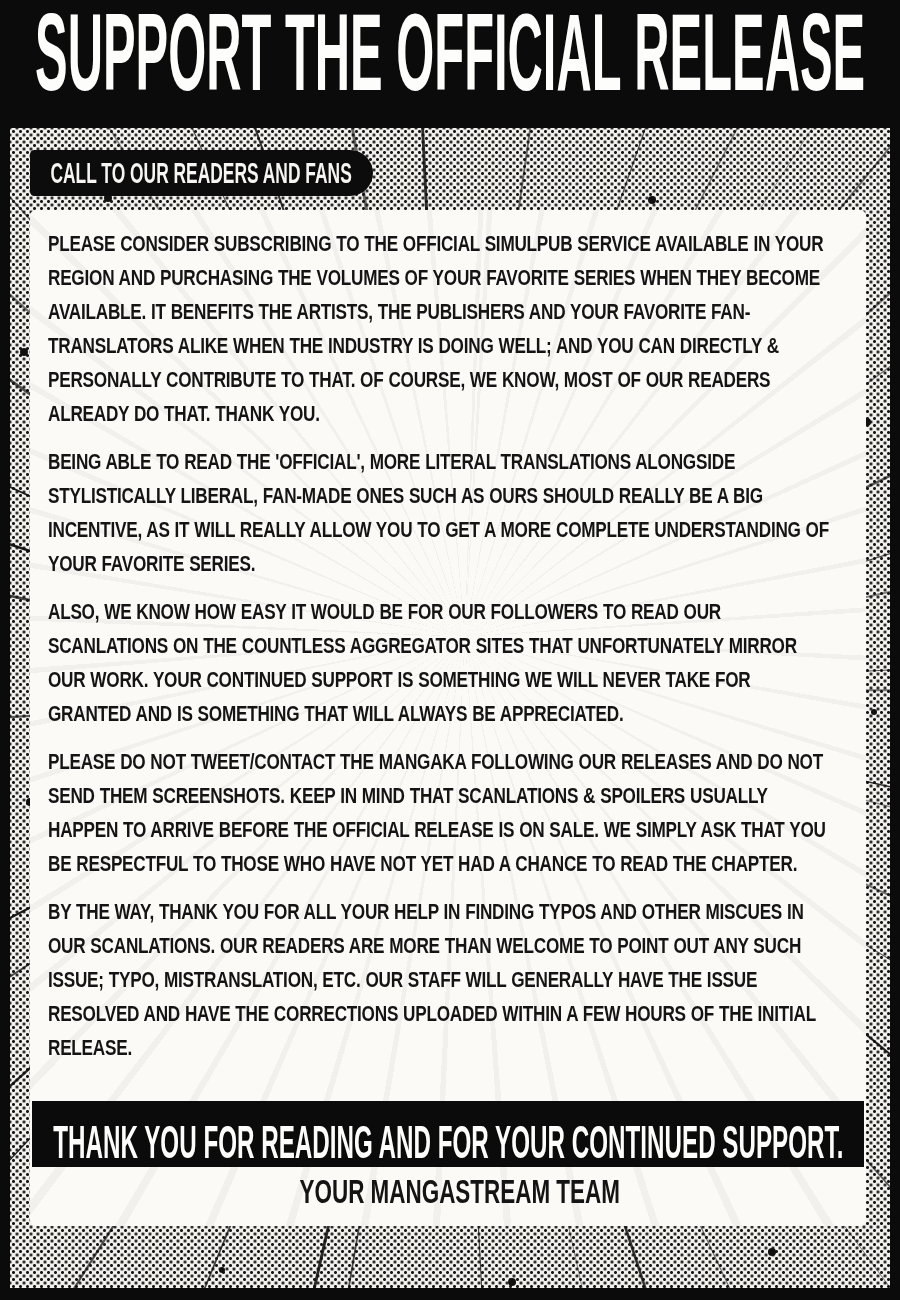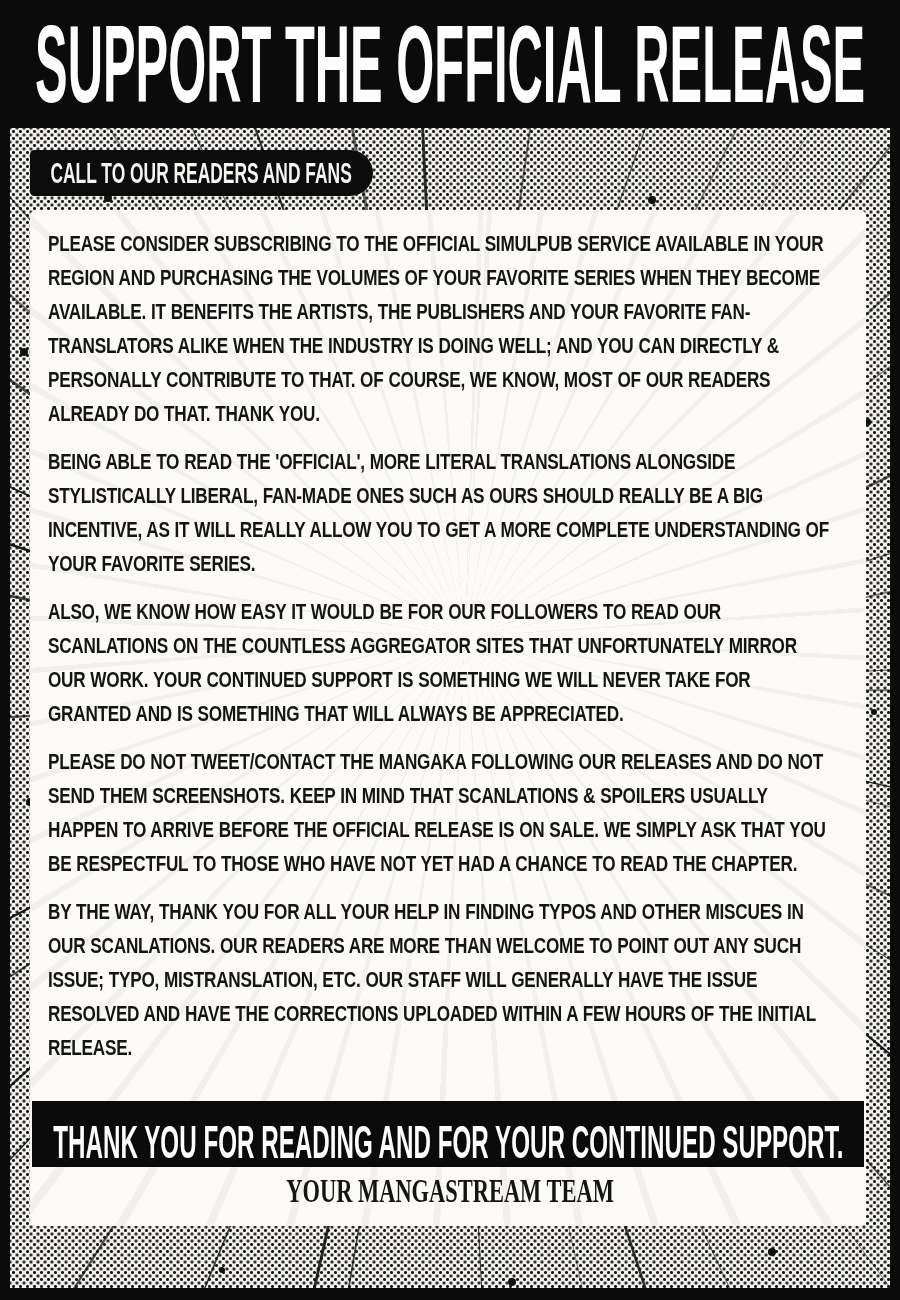--- a/index.html
+++ b/index.html
@@ -25,21 +25,21 @@
     box-shadow:
       12px 250px 0 2px #101010, 62px 418px 0 1px #101010, 18px 700px 0 2px #101010,
       40px 905px 0 1px #101010, 70px 1118px 0 2px #101010, 855px 320px 0 2px #101010,
       862px 610px 0 1px #101010, 846px 870px 0 2px #101010, 640px 98px 0 2px #101010,
       300px 78px 0 1px #101010, 500px 1180px 0 2px #101010, 210px 1168px 0 1px #101010,
       760px 1150px 0 2px #101010, 96px 96px 0 2px #101010;
   }
   
   .banner-top {
     position:absolute; left:0; top:0; width:900px; height:128px;
-    background:#0b0b0b; display:flex; align-items:center; justify-content:center;
+    background:#0b0b0b; display:flex; align-items:flex-start; justify-content:center;
     overflow:hidden; z-index:3;
   }
   .banner-top .title {
     color:#fdfdfc; font-weight:bold; font-size:104px; line-height:104px;
     white-space:nowrap; letter-spacing:0px;
     transform:scale(0.47, 1.06); transform-origin:center center;
   }
   
   .tag {
     position:absolute; left:30px; top:150px; width:343px; height:46px;
@@ -71,22 +71,22 @@
   .banner-bottom {
     position:absolute; left:2px; bottom:59px; width:832px; height:66px;
     background:#0b0b0b; display:flex; align-items:flex-end; justify-content:center;
     overflow:hidden;
   }
   .banner-bottom .thanks {
     color:#fdfdfc; font-weight:bold; font-size:44px; white-space:nowrap;
     transform:scale(0.55, 1.05); transform-origin:center center;
   }
   .team {
-    position:absolute; left:2px; bottom:13px; width:100%; height:44px;
-    display:flex; align-items:center; justify-content:center;font-family:Liberation Serif, serif;
+    position:absolute; left:12px; bottom:13px; width:100%; height:44px;
+    display:flex; align-items:center; justify-content:center;
   }
   .team .team-label {
     color:#141414; font-weight:bold; font-size:34px; white-space:nowrap;
     transform:scale(0.66, 1.0); transform-origin:center center;
   }
 </style>
 </head>
 <body>
 
 <div class="page">

